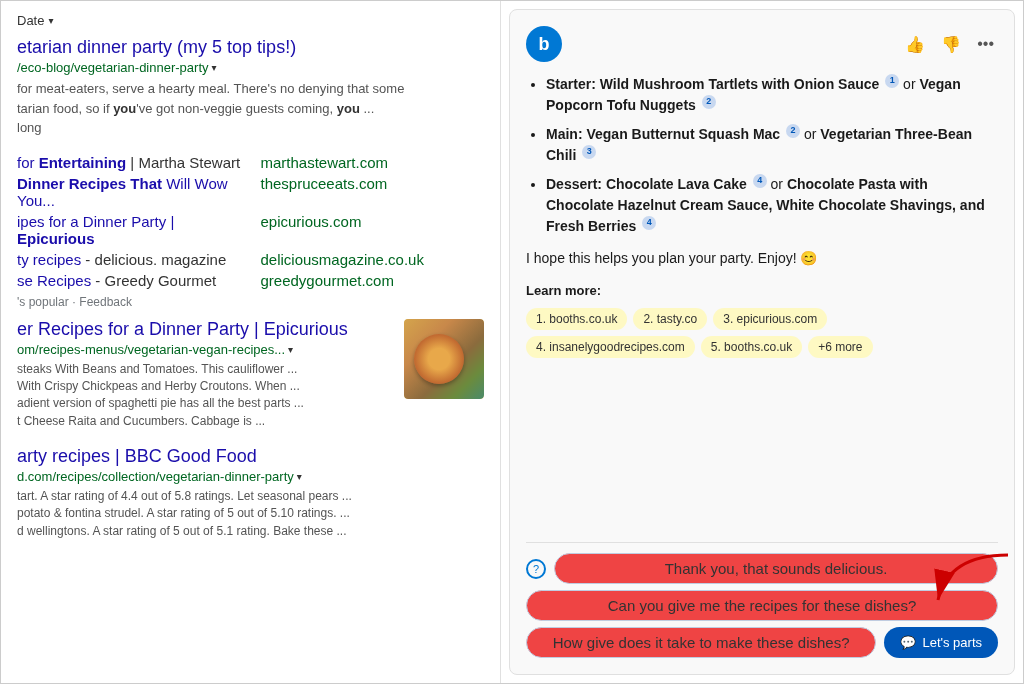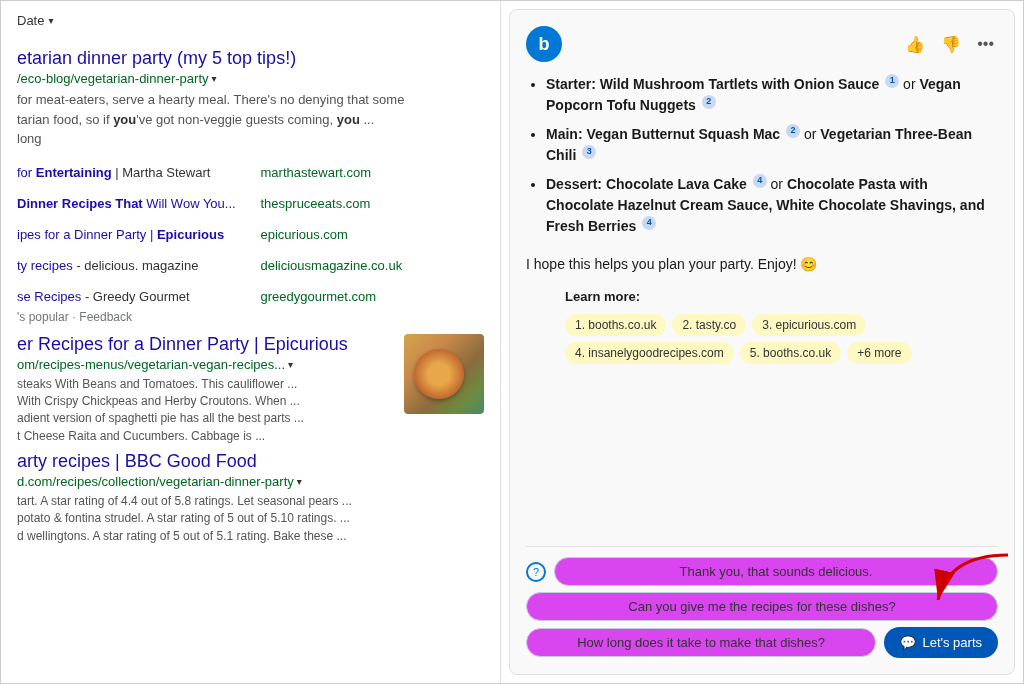--- a/index.html
+++ b/index.html
@@ -21,21 +21,21 @@
       border-right: 1px solid #e0e0e0;
       position: relative;
     }
 
     .date-filter {
       display: flex;
       align-items: center;
       gap: 4px;
       color: #333;
       font-size: 13px;
-      margin-bottom: 20px;
+      margin-bottom: 9px;
       cursor: pointer;
     }
     .date-filter span { font-weight: normal; }
     .chevron { font-size: 10px; }
 
     .search-result { margin-bottom: 16px; }
 
     .result-title {
       font-size: 18px;
       color: #1a0dab;
@@ -66,35 +66,35 @@
     .result-snippet b { font-weight: bold; color: #333; }
 
     
     .related-block {
       margin: 10px 0;
     }
 
     .related-grid {
       display: grid;
       grid-template-columns: 1fr 1fr;
-      gap: 16px 20px;
-      font-size: 13px;
+      gap: 4px 20px;
+      font-size: 15px;
     }
 
     .related-feedback {
       font-size: 12px;
       color: #70757a;
       margin-top: 6px;
     }
 
     
     .result-with-image {
       display: flex;
       gap: 16px;
-      margin-bottom: 6px;
+      margin-bottom: 16px;
     }
 
     .result-text-col { flex: 1; }
 
     .result-image-col {
       width: 80px;
       height: 80px;
       flex-shrink: 0;
       background: #e0c87a;
       border-radius: 4px;
@@ -182,21 +182,21 @@
       line-height: 1.6;
       flex: 1;
       overflow-y: auto;
     }
 
     .ai-intro { margin-bottom: 10px; }
 
     .ai-list {
       list-style: disc;
       padding-left: 20px;
-      margin-bottom: 16px;
+      margin-bottom: 10px;
     }
 
     .ai-list li {
       margin-bottom: 8px;
       line-height: 1.5;
     }
 
     .ai-list li b { font-weight: bold; }
 
     .superscript {
@@ -210,21 +210,21 @@
       font-size: 9px;
       color: #0057b8;
       font-weight: bold;
       vertical-align: super;
       margin-left: 2px;
       cursor: pointer;
     }
 
     .ai-closing { margin-bottom: 12px; font-size: 14px; }
 
-    .learn-more-section { margin-bottom: 12px; margin-left: 39px; }
+    .learn-more-section { margin-bottom: 12px; }
 
     .learn-more-label {
       font-weight: bold;
       font-size: 13px;
       margin-bottom: 6px;
     }
 
     .learn-more-links {
       display: flex;
       flex-wrap: wrap;
@@ -263,25 +263,25 @@
       border: 2px solid #0078d4;
       display: flex;
       align-items: center;
       justify-content: center;
       font-size: 11px;
       color: #0078d4;
       flex-shrink: 0;
     }
 
     .suggestion-btn {
-      background: #d946ef;
+      background: #ef4444;
       border: 1px solid #c0cce0;
       border-radius: 16px;
       padding: 6px 14px;
-      font-size: 13px;
+      font-size: 15px;
       color: #333;
       cursor: pointer;
       flex: 1;
     }
 
     .lets-chat-btn {
       background: #0057b8;
       color: white;
       border: none;
       border-radius: 20px;
@@ -465,21 +465,21 @@
       <div class="suggestion-row">
         <div class="question-icon">?</div>
         <button class="suggestion-btn">Thank you, that sounds delicious.</button>
       </div>
 
       <div class="suggestion-row">
         <button class="suggestion-btn">Can you give me the recipes for these dishes?</button>
       </div>
 
       <div class="last-suggestion-row">
-        <button class="suggestion-btn">How long does it take to make that dishes?</button>
+        <button class="suggestion-btn">How give does it take to make these dishes?</button>
         <button class="lets-chat-btn">
           <span>💬</span>
           <span>Let's parts</span>
         </button>
       </div>
 
     </div>
 
   </div>
 

